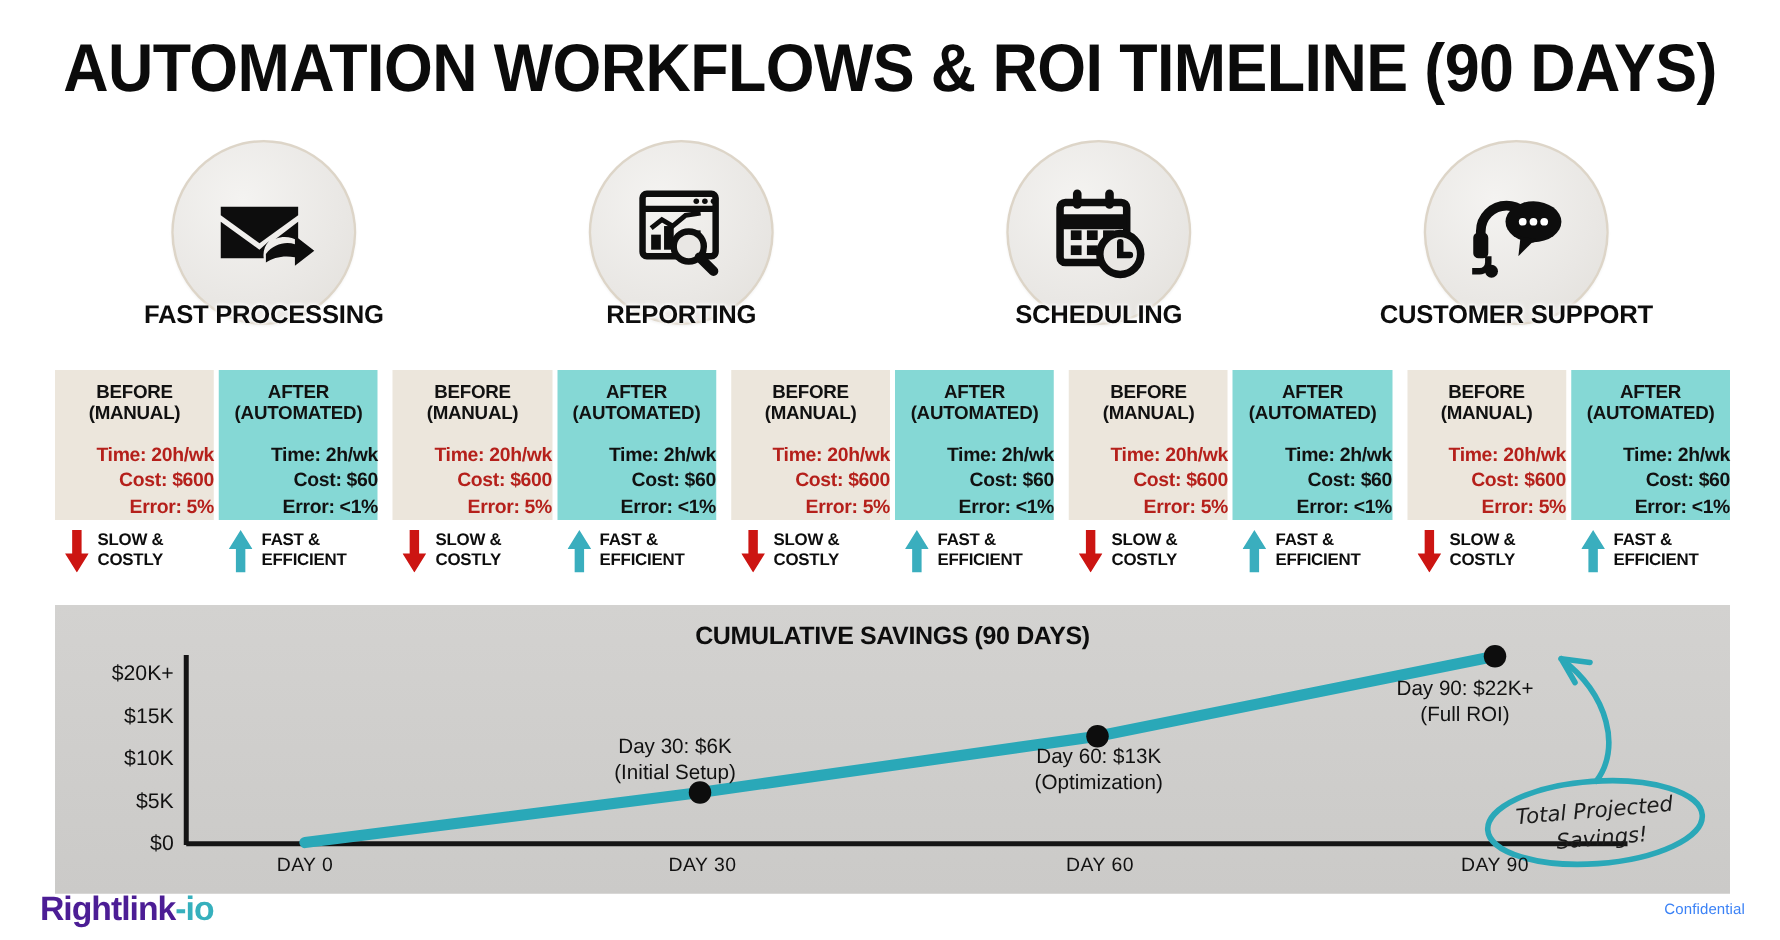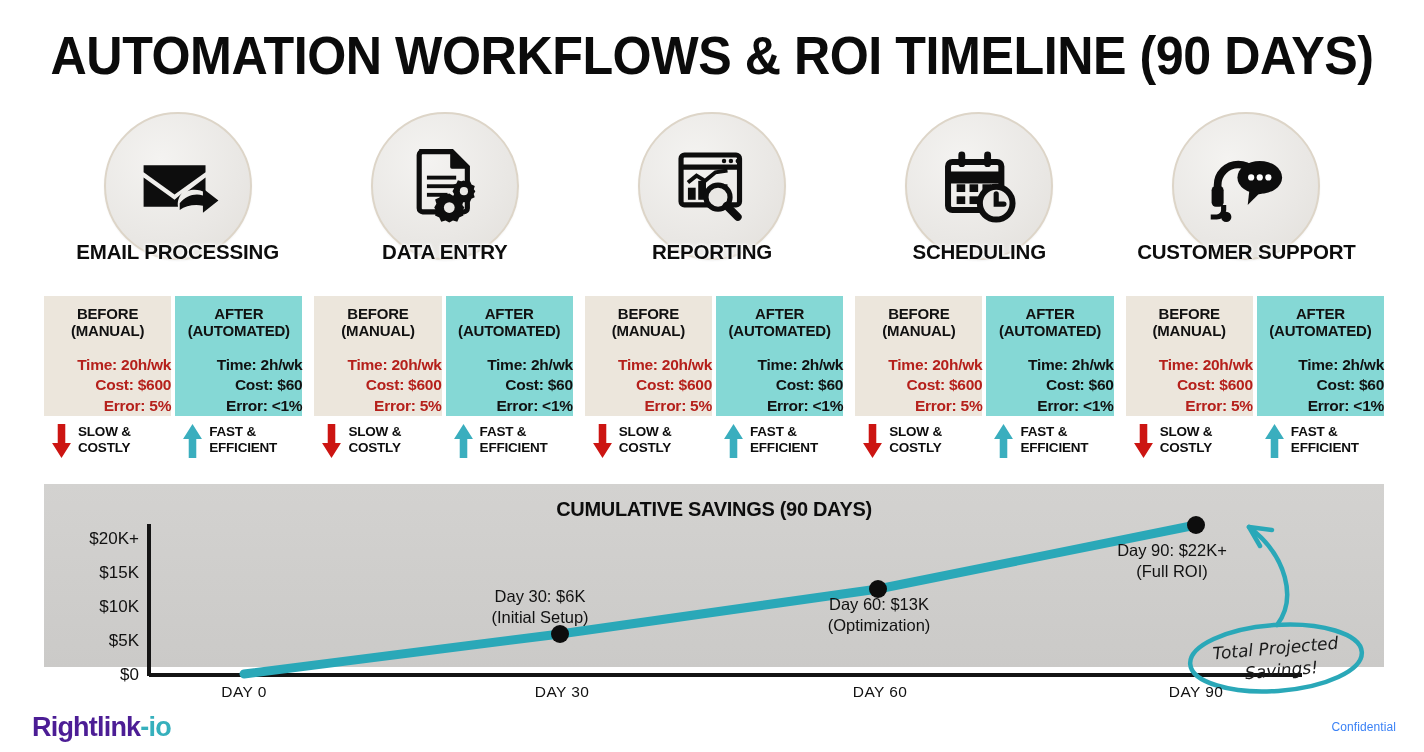--- a/index.html
+++ b/index.html
@@ -81,21 +81,21 @@
     padding-left: 8px;
   }
   .arrow-cell svg { width: 19px; height: 34px; flex: 0 0 auto; }
   .arrow-txt {
     font-size: 13.5px; font-weight: 700; color: #0d0d0d; line-height: 1.2;
     letter-spacing: -0.2px; white-space: nowrap;
   }
 
   
   .chart-panel {
-    position: absolute; left: 44px; top: 484px; width: 1340px; height: 183px;
+    position: absolute; left: 44px; top: 484px; width: 1340px; height: 231px;
     background: linear-gradient(180deg,#d3d2d0 0%, #cbcac8 100%);
   }
   .chart-title {
     position: absolute; left: 0; top: 14px; width: 100%;
     text-align: center; font-size: 20px; font-weight: 700;
     color: #0d0d0d; letter-spacing: -0.3px;
   }
   .chart-svg { position: absolute; left: 0; top: 0; width: 1340px; height: 222px; }
   .ylab { font-size: 17px; fill: #111; font-family: "Liberation Sans", sans-serif; }
   .xlab { font-size: 15.5px; fill: #111; font-family: "Liberation Sans", sans-serif; letter-spacing: 0.4px; }
@@ -129,43 +129,23 @@
 
     <div class="icon-col">
       <div class="circle">
         <svg viewBox="0 0 100 100">
           <path fill="#0d0d0d" d="M10 26h72v8L46 60 10 34z"></path>
           <path fill="#0d0d0d" d="M10 40v34h40c-1-6 1-12 5-16L46 66z"></path>
           <path fill="#0d0d0d" d="M82 40v18c-6-4-14-5-21-2l21-16z"></path>
           <path fill="#0d0d0d" d="M52 70c7-9 18-12 27-9v-8l18 14-18 14v-8c-10-2-20 0-27 5z"></path>
         </svg>
       </div>
-      <div class="icon-label">EMAIL PROCESSING</div>
-    </div>
-
-    <div class="icon-col">
-      <div class="circle">
-        <svg viewBox="0 0 100 100">
-          <path fill="none" stroke="#0d0d0d" stroke-width="6" d="M20 10h38l18 18v48a4 4 0 0 1-4 4H24a4 4 0 0 1-4-4V14a4 4 0 0 1 4-4z"></path>
-          <path fill="#0d0d0d" d="M56 10l20 20H58a2 2 0 0 1-2-2z"></path>
-          <rect x="29" y="38" width="34" height="4.5" fill="#0d0d0d"></rect>
-          <rect x="29" y="48" width="34" height="4.5" fill="#0d0d0d"></rect>
-          <rect x="29" y="58" width="24" height="4.5" fill="#0d0d0d"></rect>
-          <g fill="#0d0d0d" transform="translate(72,56) scale(0.95)">
-            <path d="M0-13l3.5 2 4-1.2 1.8 4 4 1.8-1.2 4L14 0l-2 3.5 1.2 4-4 1.8-1.8 4-4-1.2L0 14l-3.5-2-4 1.2-1.8-4-4-1.8 1.2-4L-14 0l2-3.5-1.2-4 4-1.8 1.8-4 4 1.2z"></path>
-            <circle cx="0" cy="0" r="5" fill="#e9e7e4"></circle>
-          </g>
-          <g fill="#0d0d0d" transform="translate(55,75) scale(1.25)">
-            <path d="M0-13l3.5 2 4-1.2 1.8 4 4 1.8-1.2 4L14 0l-2 3.5 1.2 4-4 1.8-1.8 4-4-1.2L0 14l-3.5-2-4 1.2-1.8-4-4-1.8 1.2-4L-14 0l2-3.5-1.2-4 4-1.8 1.8-4 4 1.2z"></path>
-            <circle cx="0" cy="0" r="5" fill="#e9e7e4"></circle>
-          </g>
-        </svg>
-      </div>
-      <div class="icon-label">DATA ENTRY</div>
-    </div>
+      <div class="icon-label">FAST PROCESSING</div>
+    </div>
+
 
     <div class="icon-col">
       <div class="circle">
         <svg viewBox="0 0 100 100">
           <rect x="14" y="14" width="68" height="58" rx="4" fill="none" stroke="#0d0d0d" stroke-width="6"></rect>
           <path d="M14 28h68" stroke="#0d0d0d" stroke-width="6"></path>
           <circle cx="64" cy="21" r="2.6" fill="#0d0d0d"></circle>
           <circle cx="72" cy="21" r="2.6" fill="#0d0d0d"></circle>
           <circle cx="80" cy="21" r="2.6" fill="#0d0d0d"></circle>
           <rect x="22" y="52" width="9" height="14" fill="#0d0d0d"></rect>

